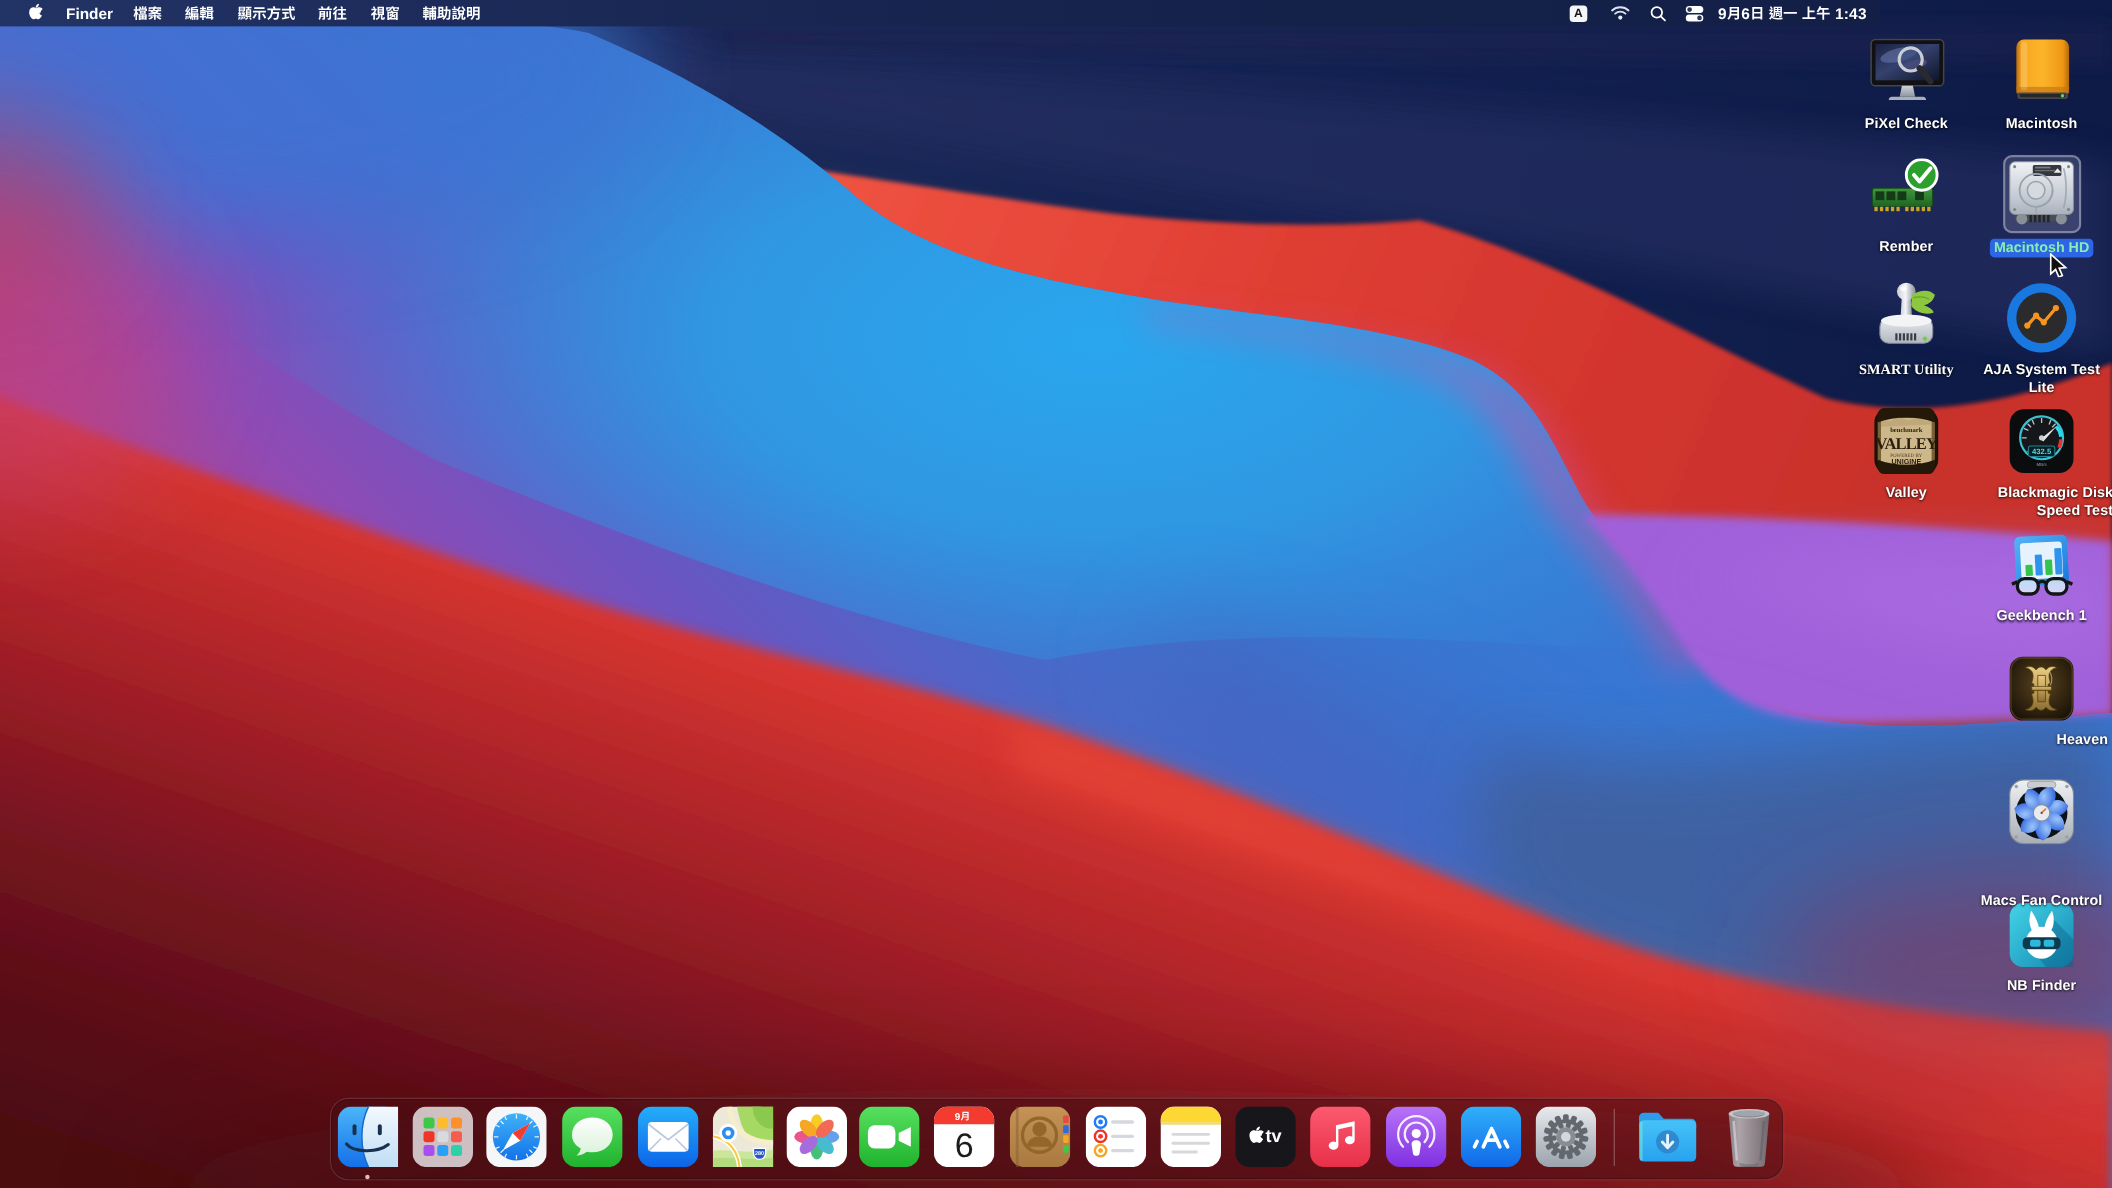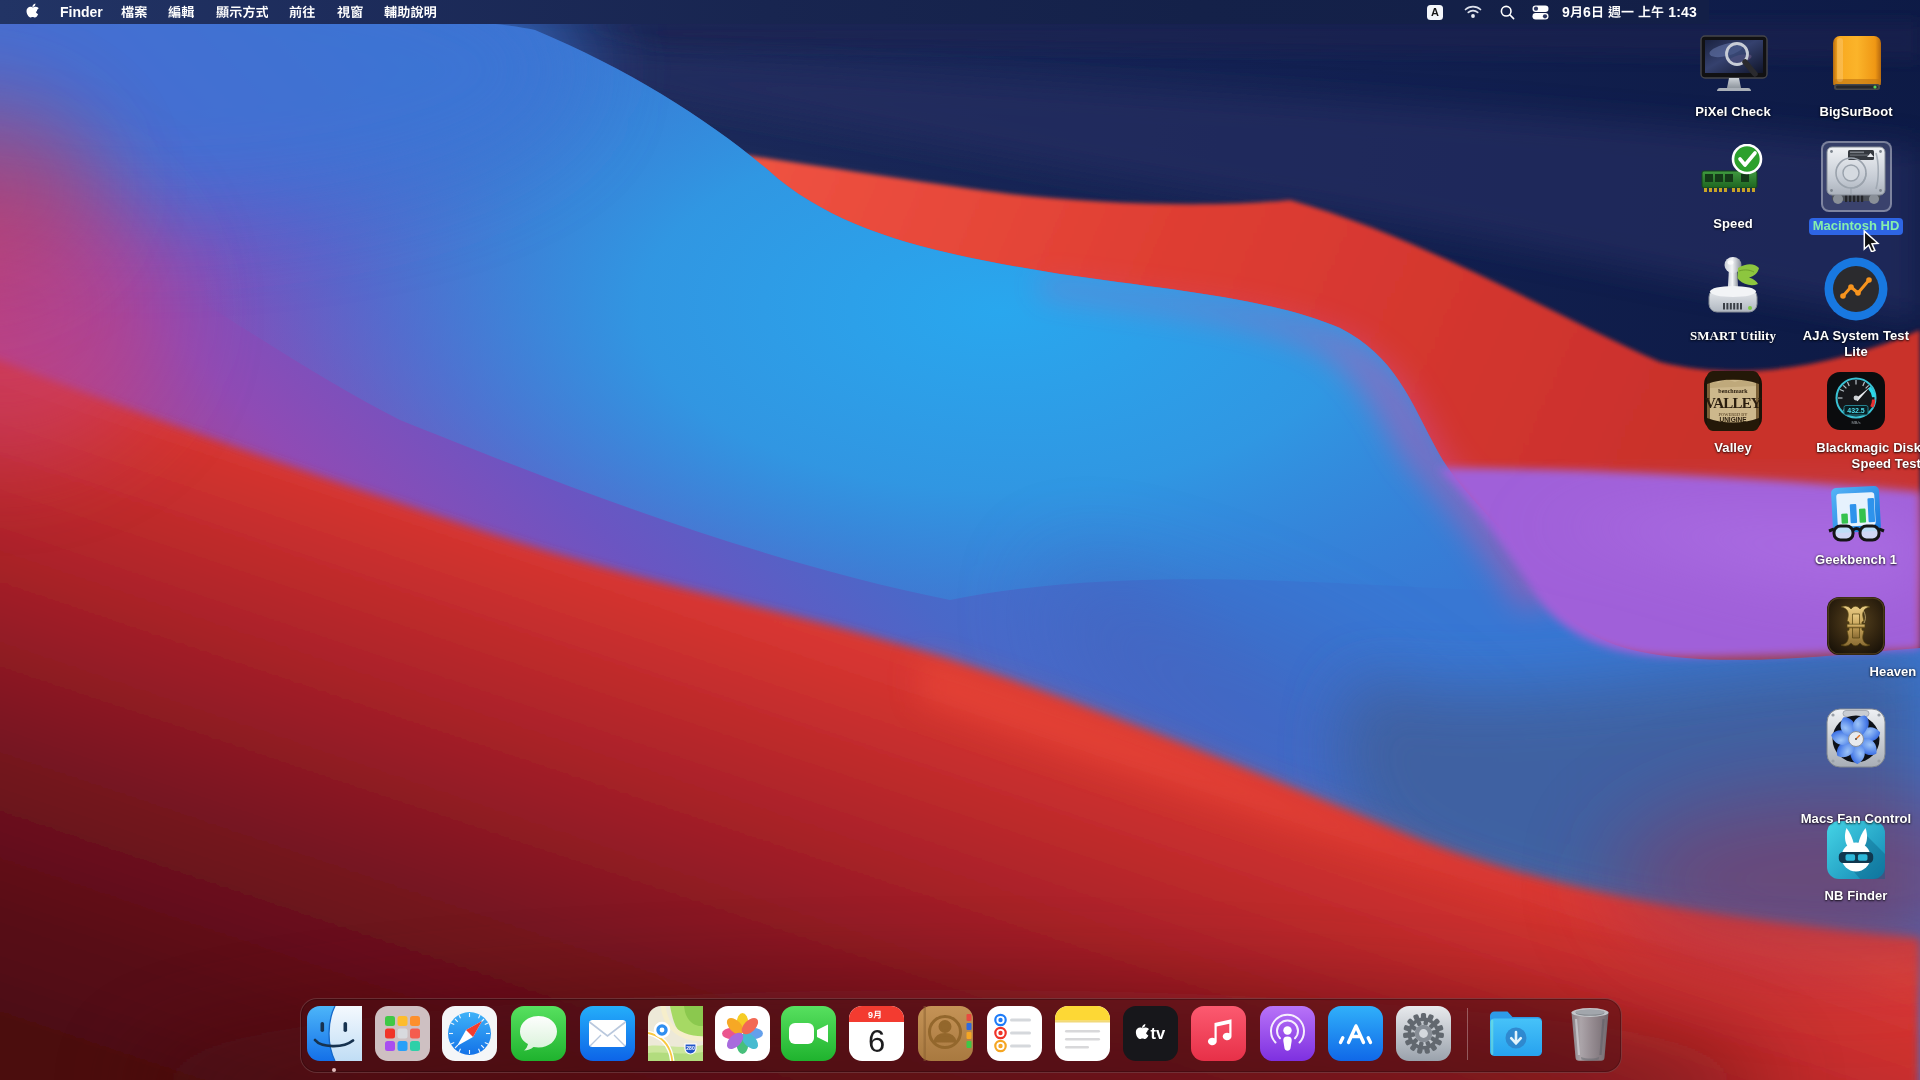--- a/index.html
+++ b/index.html
@@ -225,21 +225,21 @@
           <stop offset="1" stop-color="#b5690f"></stop>
         </linearGradient>
       </defs>
 <rect x="5" y="1" width="48" height="52" rx="7" fill="url(#bsb)"></rect>
 <rect x="5" y="44" width="48" height="6" fill="#c27712" opacity=".65"></rect>
 <rect x="6" y="49" width="46" height="6" rx="2.5" fill="#44474c"></rect>
 <rect x="8" y="50.5" width="42" height="3" rx="1.5" fill="#25272c"></rect>
 <circle cx="47" cy="52" r="1.6" fill="#58d858"></circle>
 <rect x="9" y="3" width="6" height="44" rx="3" fill="#ffffff" opacity=".18"></rect>
 </svg></div>
-<div class="dlbl" style="left:1791px;top:104px;">BigSurBoot</div>
+<div class="dlbl" style="left:1791px;top:104px;">Macintosh</div>
 <div style="position:absolute;z-index:10;left:1701px;top:144px"><svg width="64" height="64" viewBox="0 0 64 64">
 <defs>
         <linearGradient id="rmg" x1="0" y1="0" x2="0" y2="1">
           <stop offset="0" stop-color="#3f9a3f"></stop>
           <stop offset="1" stop-color="#1e6421"></stop>
         </linearGradient>
       </defs>
 <rect x="1" y="27" width="55" height="17" rx="2" fill="url(#rmg)" stroke="#14451a"></rect>
 <rect x="4" y="30" width="8" height="8" fill="#143a18"></rect>
       <rect x="14" y="30" width="8" height="8" fill="#143a18"></rect>
@@ -253,21 +253,21 @@
         <rect x="23" y="44" width="3" height="4"></rect>
         <rect x="31" y="44" width="3" height="4"></rect>
         <rect x="36" y="44" width="3" height="4"></rect>
         <rect x="41" y="44" width="3" height="4"></rect>
         <rect x="46" y="44" width="3" height="4"></rect>
         <rect x="51" y="44" width="3" height="4"></rect>
       </g>
 <circle cx="46" cy="15" r="14" fill="#2ca02c" stroke="#fff" stroke-width="2.6"></circle>
 <path d="M39 15 l5 6 l10 -12" fill="none" stroke="#fff" stroke-width="3.6" stroke-linecap="round" stroke-linejoin="round"></path>
 </svg></div>
-<div class="dlbl" style="left:1668px;top:216px;">Speed</div>
+<div class="dlbl" style="left:1668px;top:216px;">Rember</div>
 <div style="position:absolute;z-index:9;left:1821px;top:141px;width:71px;height:71px;border-radius:8px;background:rgba(255,255,255,.13);border:2px solid rgba(255,255,255,.35)"></div>
 <div style="position:absolute;z-index:10;left:1824px;top:145px"><svg width="64" height="62" viewBox="0 0 64 62">
 <defs>
         <linearGradient id="hdb" x1="0" y1="0" x2="0" y2="1">
           <stop offset="0" stop-color="#f0f2f5"></stop>
           <stop offset=".7" stop-color="#c3c9d2"></stop>
           <stop offset="1" stop-color="#aab1bb"></stop>
         </linearGradient>
       </defs>
 <rect x="8" y="47" width="48" height="9" rx="3" fill="#4a4f56"></rect>

